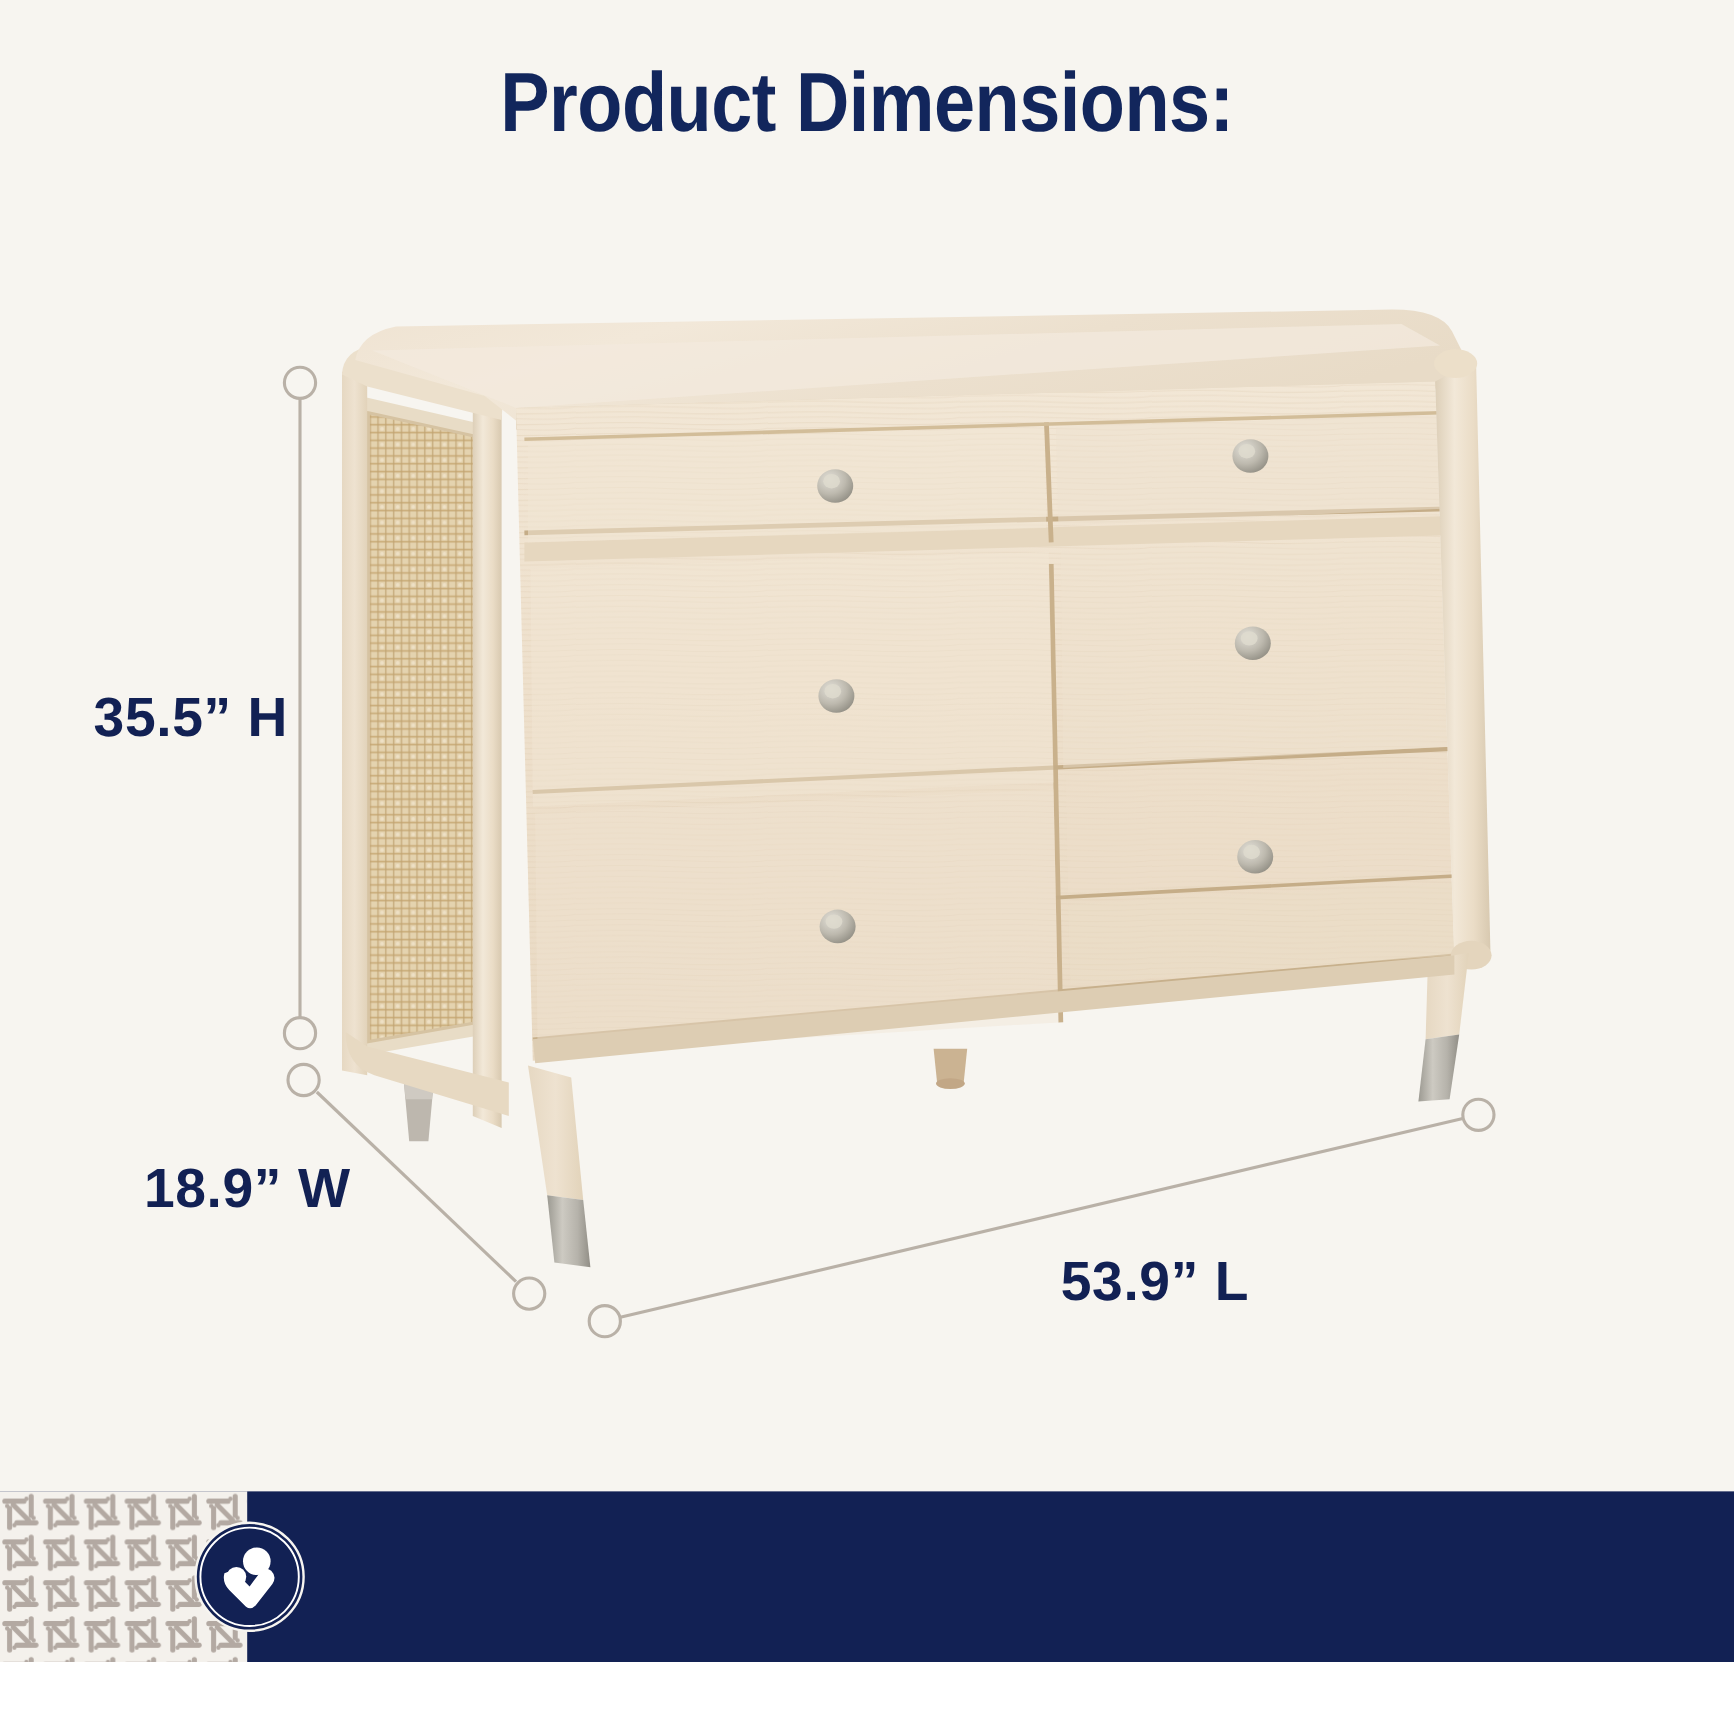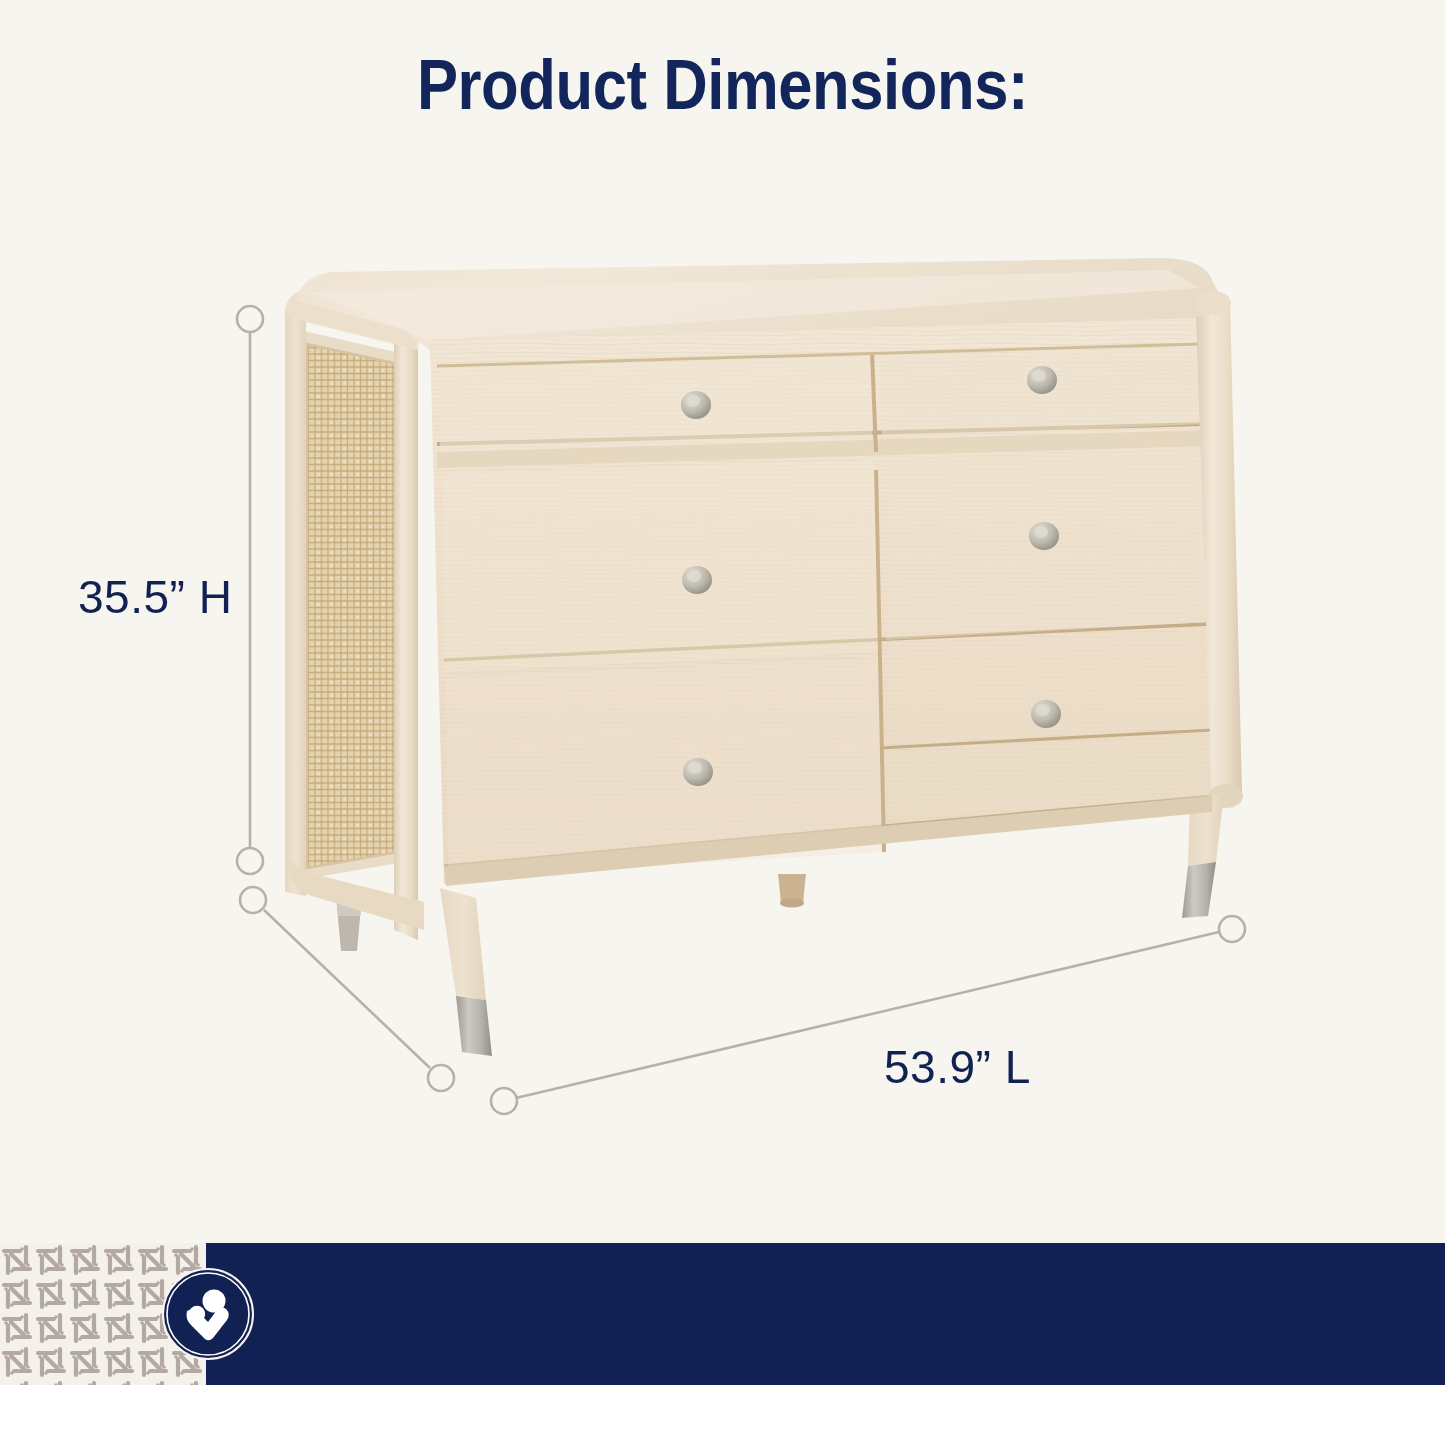--- a/index.html
+++ b/index.html
@@ -43,21 +43,21 @@
     color: #12265c;
     transform: scaleX(0.88);
   }
 
   
   .dim-label {
     position: absolute;
     color: #122154;
     font-family: "Liberation Sans", sans-serif;
     font-size: 46px;
-    font-weight: 400;
+    font-weight: 700;
     letter-spacing: 0.5px;
     white-space: nowrap;
   }
   #label-height { left: 78px;  top: 570px; }
   #label-width  { left: 120px; top: 963px; }
   #label-length { left: 884px; top: 1020px; margin-top: 20px; }
 
   
   #guides {
     position: absolute;
@@ -313,20 +313,21 @@
         <g>
           <line x1="516" y1="1098" x2="1219" y2="932"></line>
           <circle cx="504" cy="1101" r="13" fill="#f7f5f0"></circle>
           <circle cx="1232" cy="929" r="13" fill="#f7f5f0"></circle>
         </g>
       </g>
     </svg>
 
     <div class="dim-label" id="label-height">35.5” H</div>
 
+    <div class="dim-label" id="label-width">18.9” W</div>
 
     <div class="dim-label" id="label-length">53.9” L</div>
 
   </div>
 
   <div id="footer">
 
     <div id="footer-rest"></div>
 
     <div id="cane-swatch">

